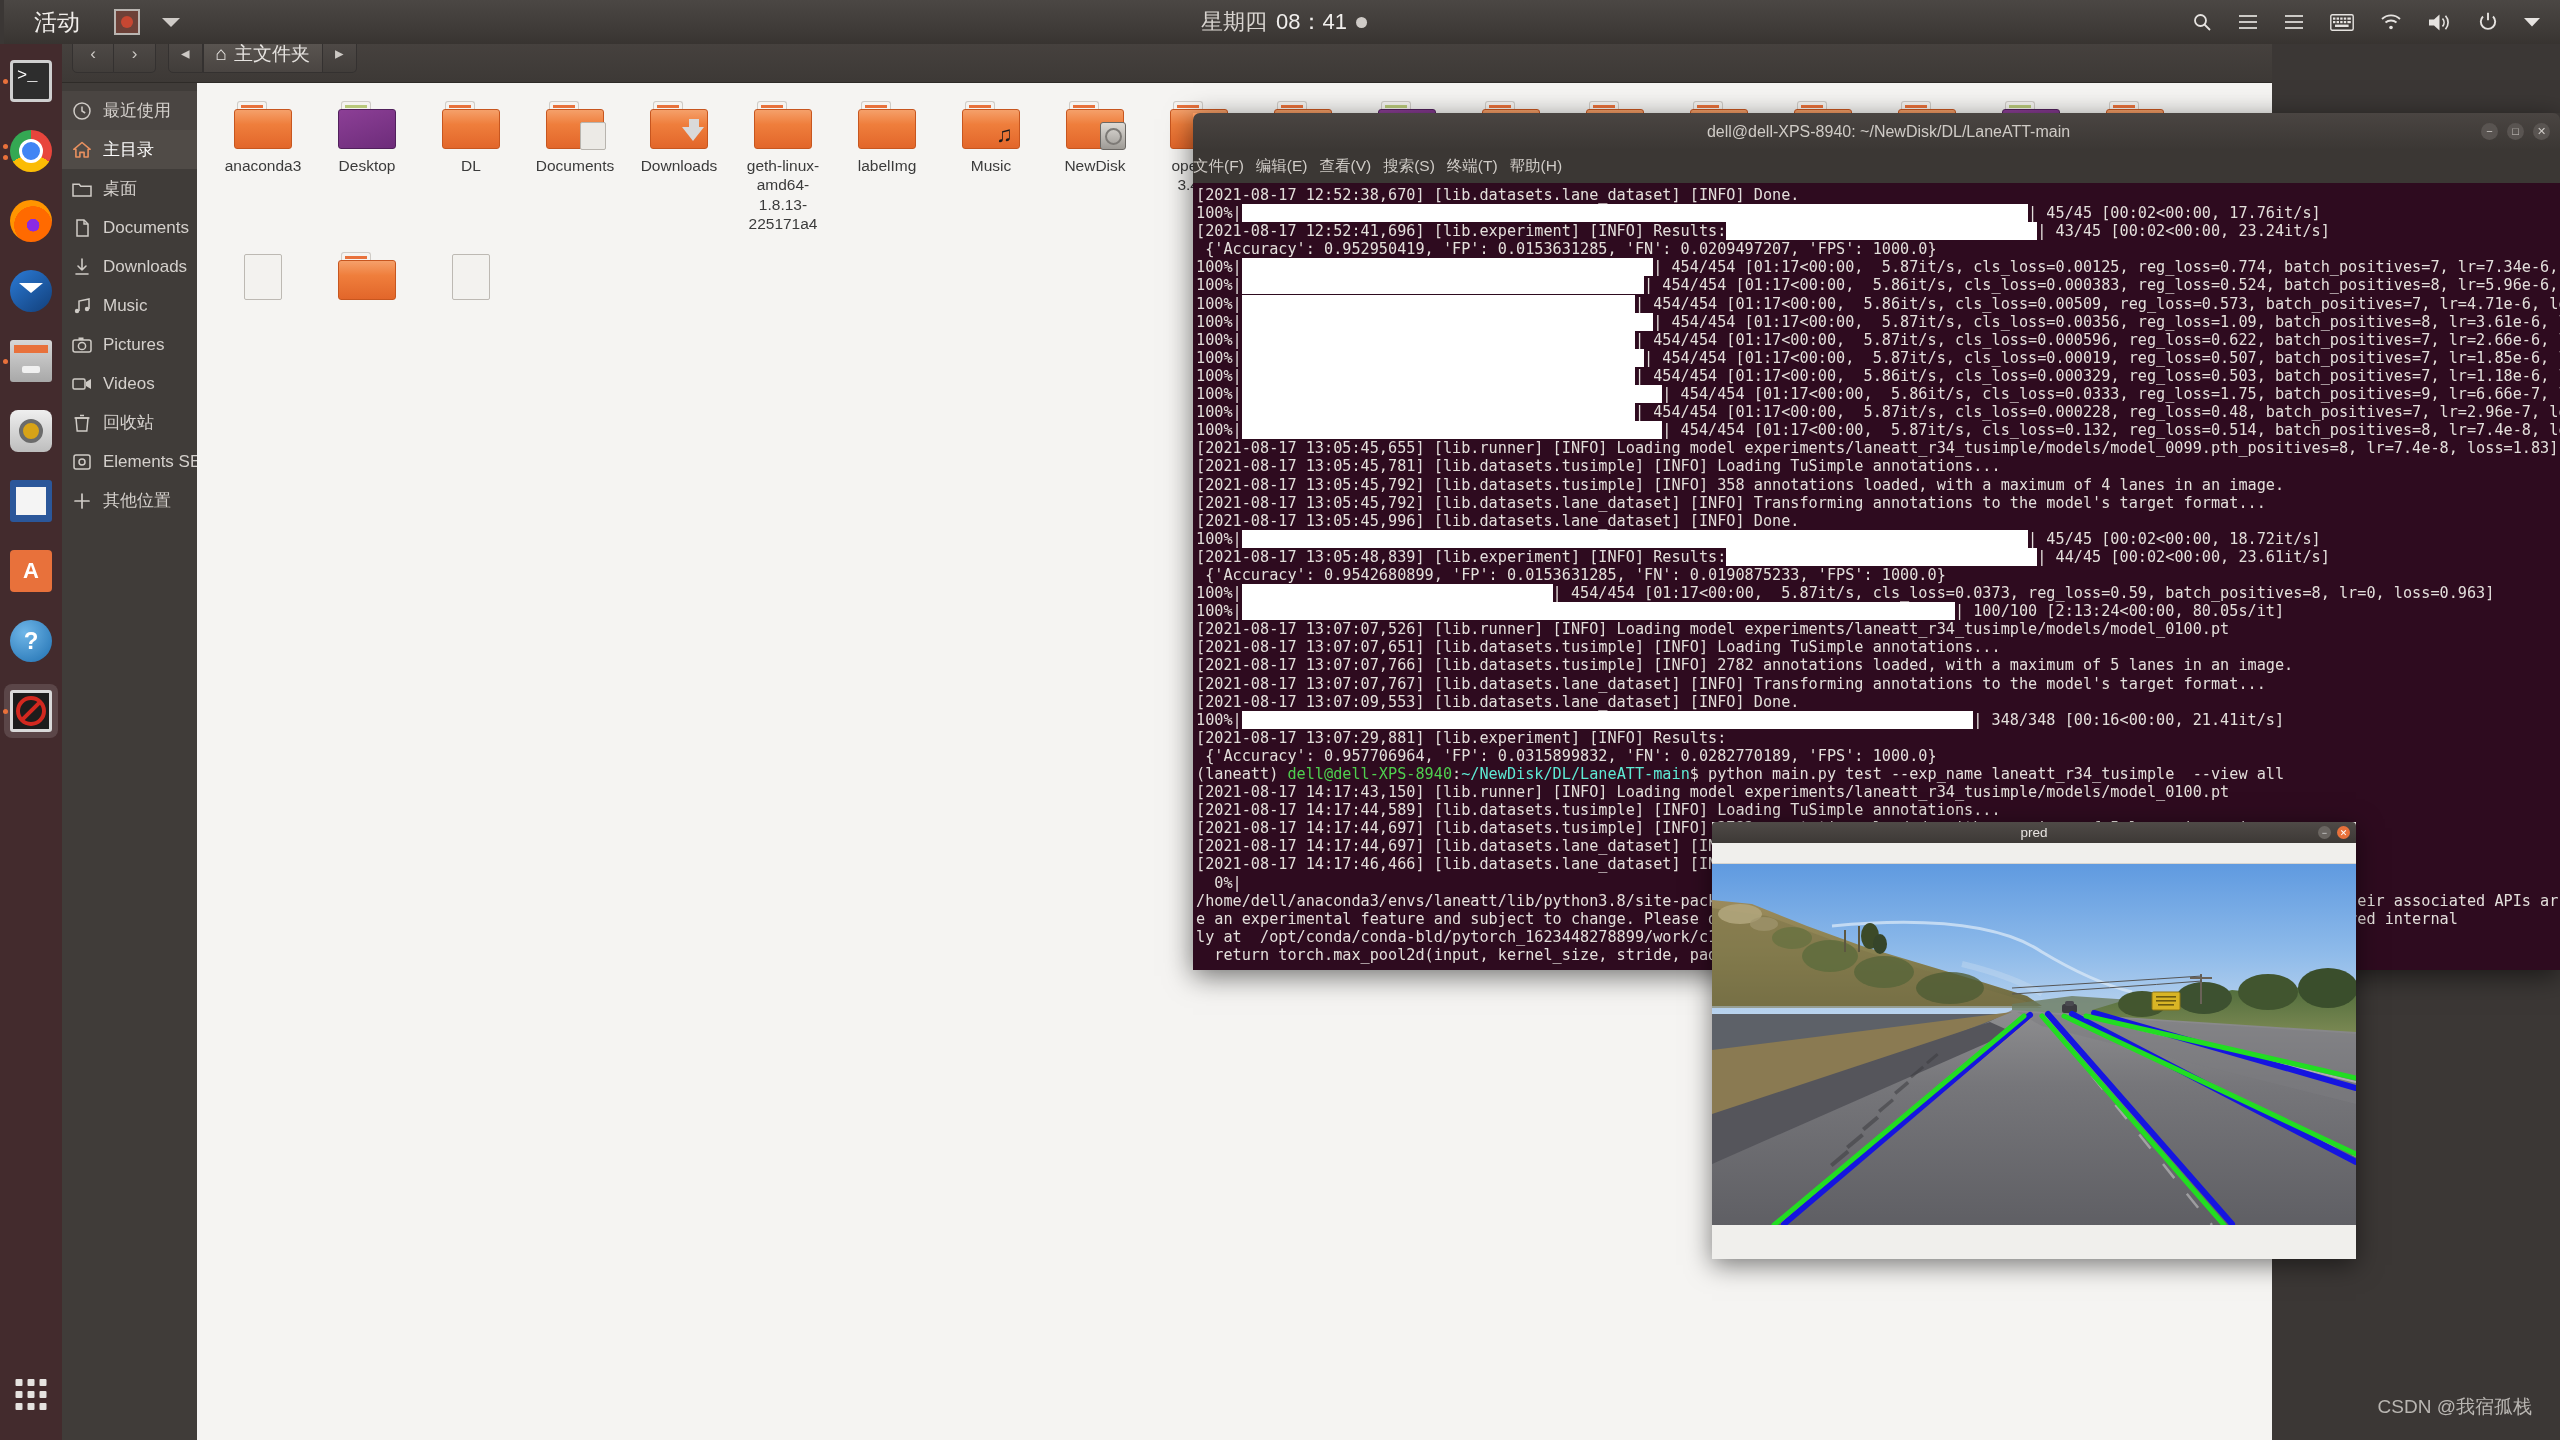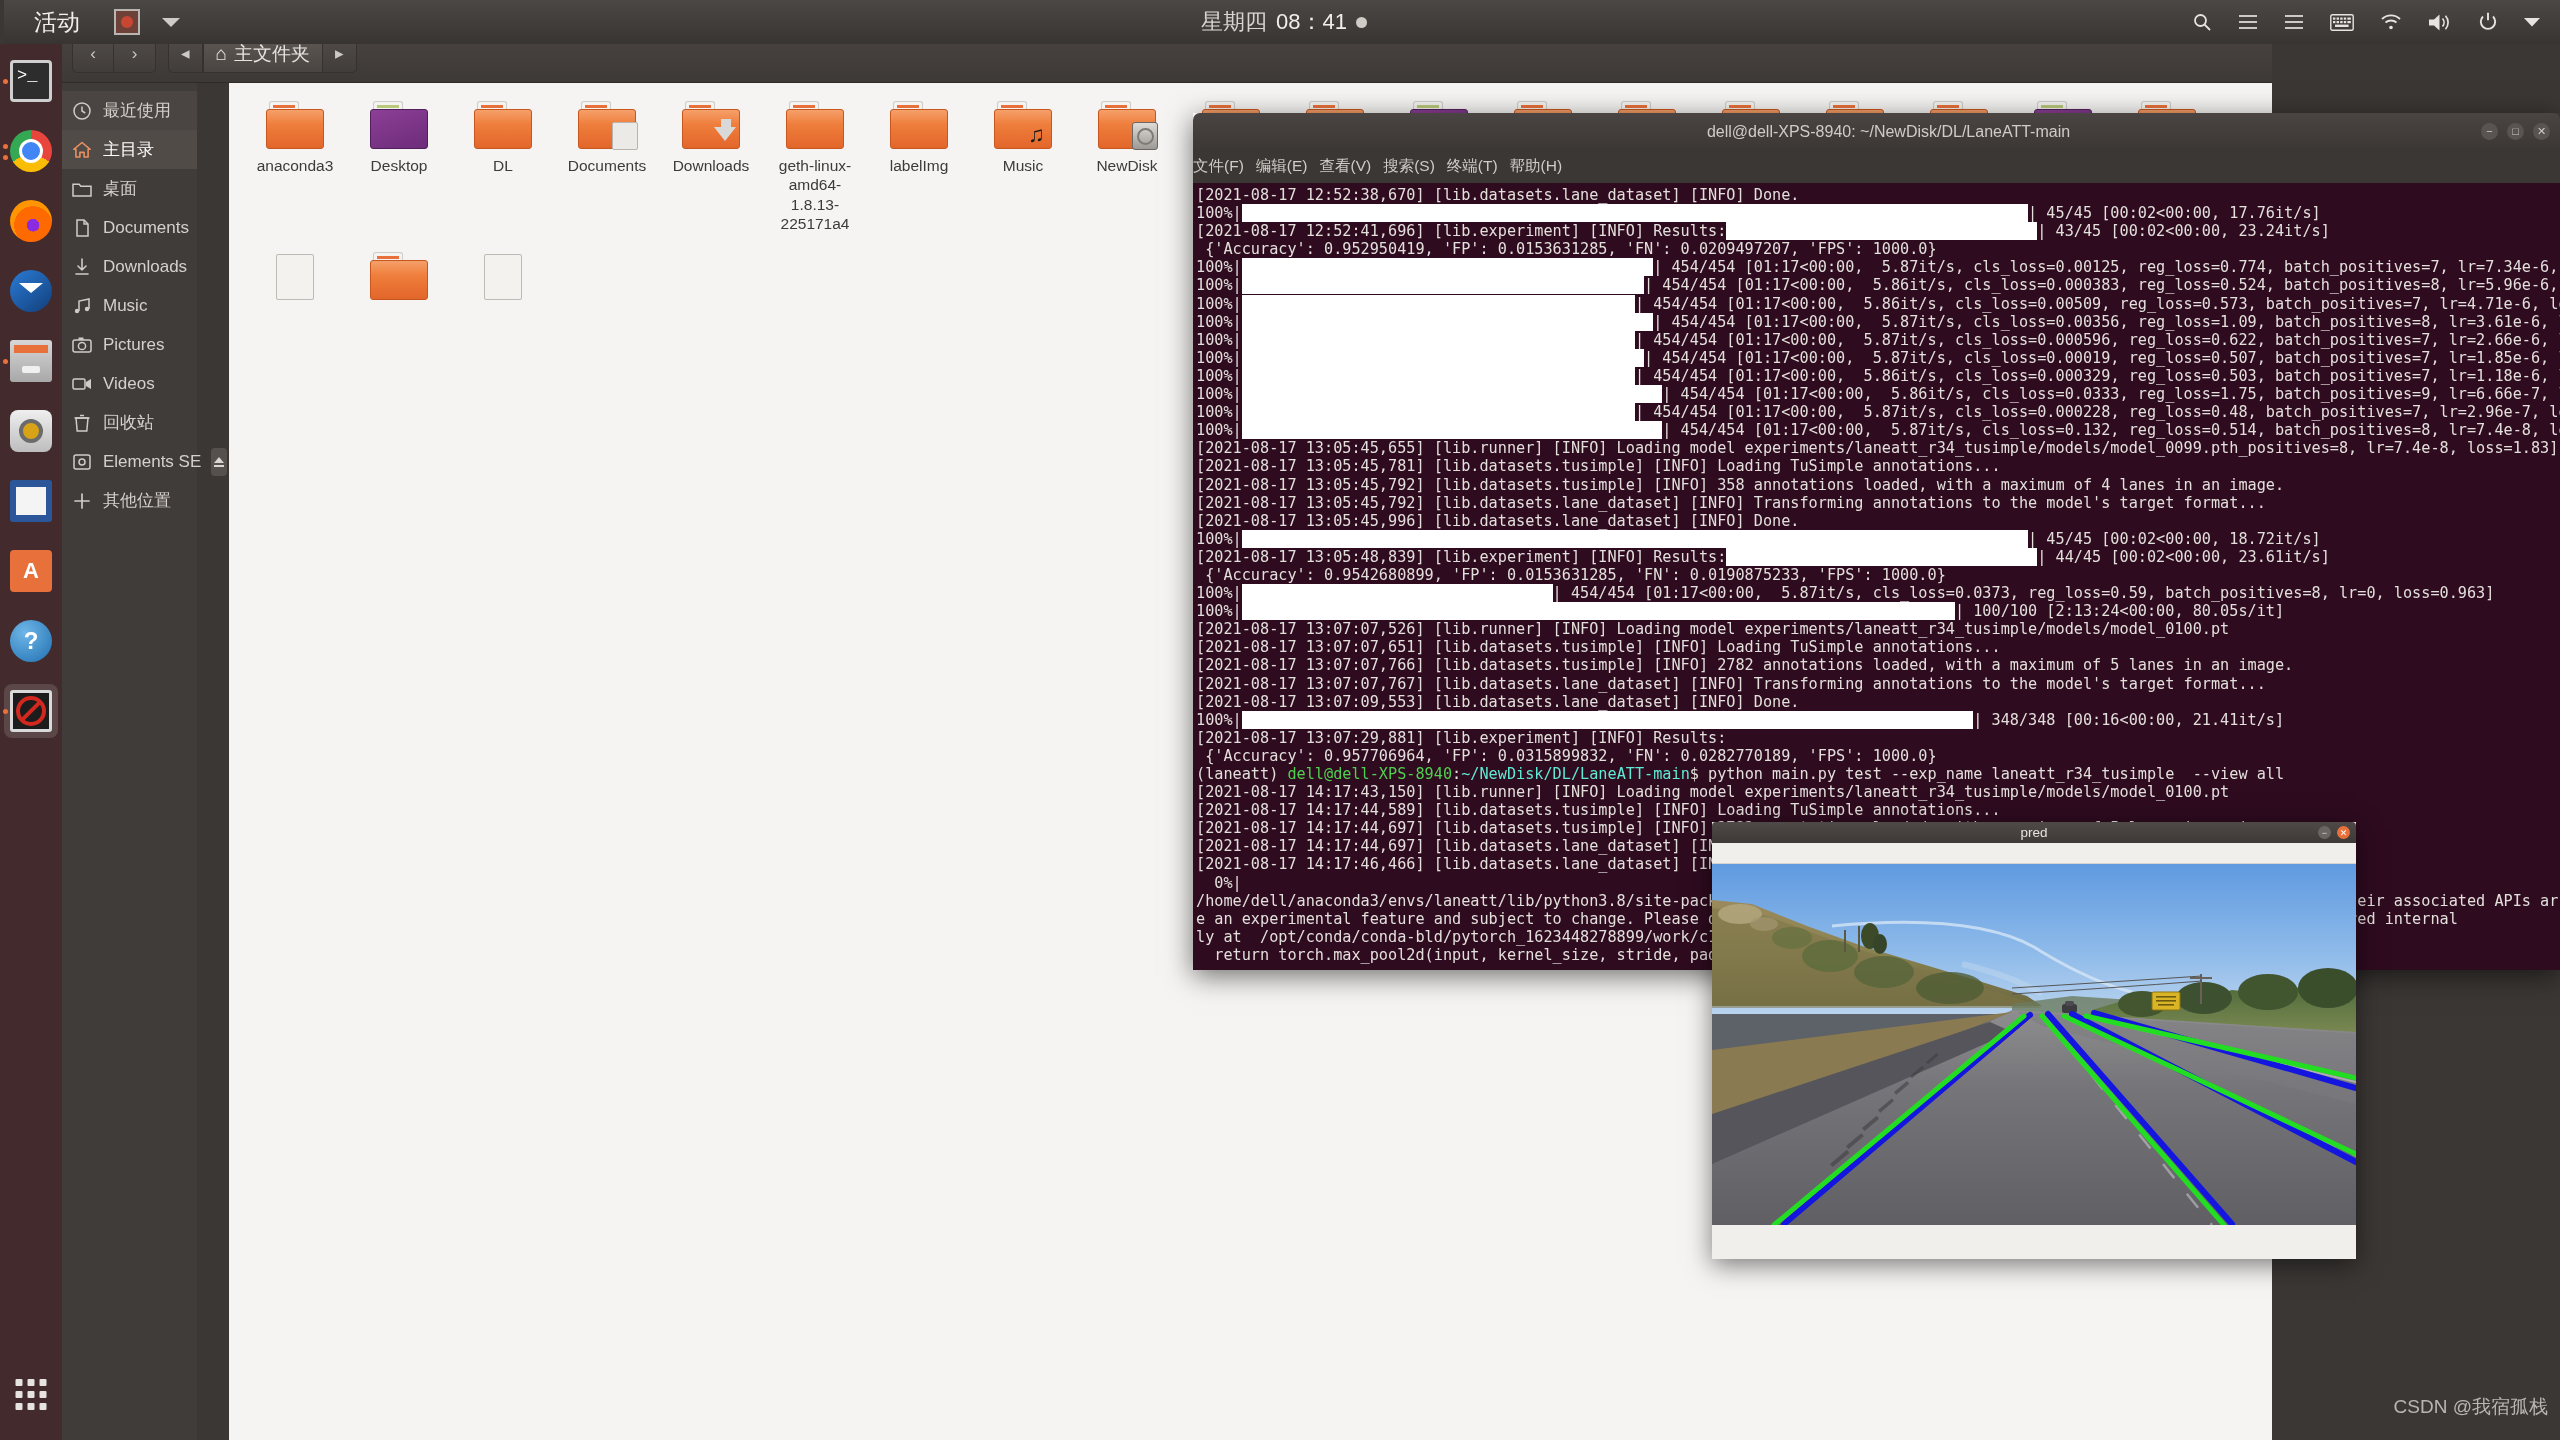--- a/index.html
+++ b/index.html
@@ -80,21 +80,21 @@
   .nbtn { height:38px; min-width:42px; background:linear-gradient(180deg,#514c49,#413d3a); border:1px solid #343130;
     display:flex;align-items:center;justify-content:center;color:#cdc9c5;font-size:17px;}
   .nbtn.l { border-radius:5px 0 0 5px; }
   .nbtn.r { border-radius:0 5px 5px 0; border-left:none; }
   .pathbar { display:flex; margin-left:12px; }
   .pchip { height:38px; display:flex; align-items:center; padding:0 12px;
     background:linear-gradient(180deg,#514c49,#413d3a); border:1px solid #343130; color:#cdc9c5; font-size:17px; }
   .pchip.first { border-radius:5px 0 0 5px; }
   .pchip.last { border-radius:0 5px 5px 0; border-left:none; }
   .pchip.active { background:linear-gradient(180deg,#5d5854,#4a4542); color:#e6e3e0; font-size:19px; }
-  #naut-body { display:flex; height:1357px;gap:32px; }
+  #naut-body { display:flex; height:1357px; }
   #naut-side { width:135px; background:#403c39; padding-top:8px; }
   .side-item { display:flex; align-items:center; height:39px; padding-left:9px; gap:10px; color:#d4d0cc; font-size:17px; white-space:nowrap;}
   .side-item.active { background:#504b47; color:#ffffff; }
   .side-item.recent { background:#4a4542; }
   .side-ico { width:22px; height:22px; display:flex; align-items:center; justify-content:center; flex:0 0 22px; }
   .eject { margin-left:auto; margin-right:8px; width:28px; height:28px; border-radius:4px; background:#55504c;
     display:flex;align-items:center;justify-content:center; }
   #naut-main { flex:1; background:#f5f4f2; padding:18px 0 0 14px; }
   .grid { display:flex; flex-wrap:wrap; align-content:flex-start; }
   .fileitem { width:96px; margin:0 4px 18px 4px; display:flex; flex-direction:column; align-items:center; }
@@ -141,21 +141,21 @@
   #pred-title .pb { position:absolute; right:6px; display:flex; gap:6px; }
   .pbtn { width:13px;height:13px;border-radius:50%;background:#6a6561;display:flex;align-items:center;justify-content:center;font-size:9px;color:#ddd;}
   .pbtn.close { background:#e8713b; color:#fff; }
   #pred-toolbar { height:21px; background:#f0efec; border-bottom:1px solid #d7d5d1; }
   #pred-canvas { position:relative; width:644px; height:361px; overflow:hidden; background:#5d6168; }
   #pred-status { height:34px; background:#f0efec; display:flex; align-items:flex-end; padding:0 4px 3px 4px;
     font-family:"DejaVu Sans Mono","Liberation Mono",monospace; font-size:12.5px; color:#1a1a1a; overflow:hidden;}
   #pred-status .r { color:#c02020; } #pred-status .g { color:#19a319; } #pred-status .b { color:#1d4fd8; }
 
   
-  #watermark { position:absolute; right:12px; bottom:20px; color:#b9b6b2; font-size:19px; z-index:60; }
+  #watermark { position:absolute; right:28px; bottom:20px; color:#b9b6b2; font-size:19px; z-index:60; }
 </style>
 </head>
 <body>
 
 <div id="screen">
 
   <div id="nautilus">
     <div id="naut-header">
       <div class="nbtn l">‹</div>
       <div class="nbtn r">›</div>

